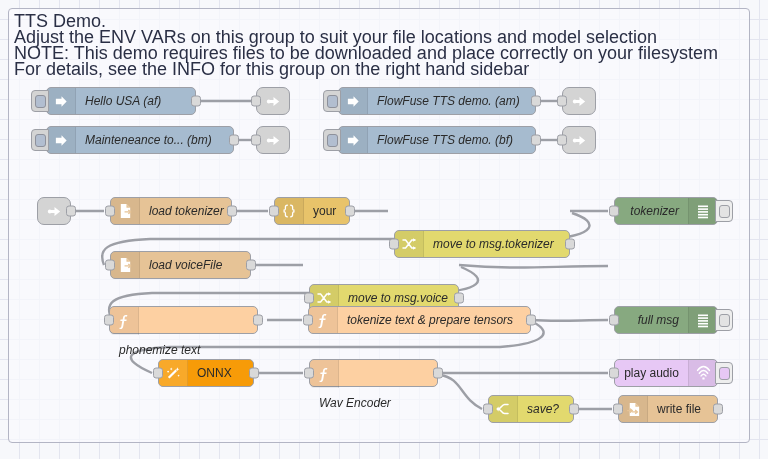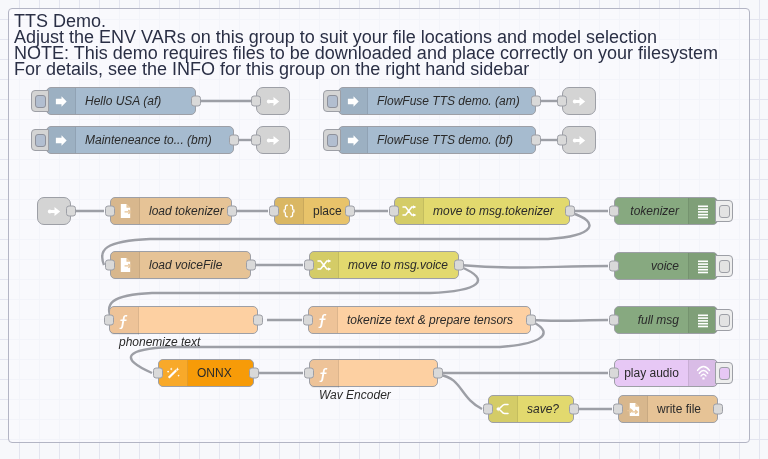--- a/index.html
+++ b/index.html
@@ -90,21 +90,21 @@
   }
   .node .icon-box.right {
     border-right: none;
     border-left: 1px solid rgba(0,0,0,0.08);
     border-radius: 0 4px 4px 0;
   }
   .node .label {
     flex: 1 1 auto;
     display: flex;
     align-items: center;
-    padding: 0 9px;
+    padding: 8px 9px;
     font-style: italic;
     white-space: nowrap;
   }
   .node .label.center { justify-content: center; }
   .node .label.right  { justify-content: flex-end; }
   .node .label.plain  { font-style: normal; }
 
   
   .port {
     position: absolute;
@@ -118,21 +118,21 @@
     transform: translateY(-50%);
   }
   .port.in  { left: -6px; }
   .port.out { right: -6px; }
 
   
   .n-inject   { background: #a6bbcf; }
   .n-file-in  { background: #e6c396; text-align: center; }
   .n-file-out { background: #e6c396; }
   .n-json     { background: #e8c36a; }
-  .n-change   { background: #e2d96e; }
+  .n-change   { background: #e2d96e; margin-top: 33px; }
   .n-switch   { background: #e2d96e; }
   .n-debug    { background: #87a980; }
   .n-function { background: #fdd0a2; }
   .n-onnx     { background: #f79b08; }
   .n-audio    { background: #e7c8f5; }
 
   
   .inject-btn {
     position: absolute;
     left: -16px;
@@ -359,21 +359,21 @@
     <div class="port out"></div>
   </div>
 
   <div class="node n-json" style="left:274px; top:197px; width:76px;">
     <div class="icon-box">
       <svg class="gly" width="16" height="16" viewBox="0 0 16 16">
         <path d="M6.4 2.2c-1.6 0-2 .9-2 2.1v1.5c0 .9-.4 1.4-1.3 1.4v1.6c.9 0 1.3.5 1.3 1.4v1.5c0 1.2.4 2.1 2 2.1" stroke="#fff" stroke-width="1.3" fill="none" stroke-linecap="round"></path>
         <path d="M9.6 2.2c1.6 0 2 .9 2 2.1v1.5c0 .9.4 1.4 1.3 1.4v1.6c-.9 0-1.3.5-1.3 1.4v1.5c0 1.2-.4 2.1-2 2.1" stroke="#fff" stroke-width="1.3" fill="none" stroke-linecap="round"></path>
       </svg>
     </div>
-    <div class="label plain">place</div>
+    <div class="label plain">your</div>
     <div class="port in"></div>
     <div class="port out"></div>
   </div>
 
   <div class="node n-change" style="left:394px; top:197px; width:176px;">
     <div class="icon-box">
       <svg class="gly" width="16" height="16" viewBox="0 0 16 16">
         <path d="M2 4h2.6l6.2 8H14M2 12h2.6l6.2-8H14" stroke="#fff" stroke-width="1.5" fill="none" stroke-linecap="round"></path>
         <path d="M12 2.2 14.6 4 12 5.8z" fill="#fff"></path>
         <path d="M12 10.2 14.6 12 12 13.8z" fill="#fff"></path>
@@ -420,36 +420,20 @@
         <path d="M2 4h2.6l6.2 8H14M2 12h2.6l6.2-8H14" stroke="#fff" stroke-width="1.5" fill="none" stroke-linecap="round"></path>
         <path d="M12 2.2 14.6 4 12 5.8z" fill="#fff"></path>
         <path d="M12 10.2 14.6 12 12 13.8z" fill="#fff"></path>
       </svg>
     </div>
     <div class="label">move to msg.voice</div>
     <div class="port in"></div>
     <div class="port out"></div>
   </div>
 
-  <div class="node n-debug" style="left:614px; top:252px; width:104px;">
-    <div class="label right">voice</div>
-    <div class="icon-box right">
-      <svg class="gly" width="14" height="15" viewBox="0 0 14 15">
-        <rect x="2" y="1.5" width="10" height="1.6" fill="#fff"></rect>
-        <rect x="2" y="4.3" width="10" height="1.6" fill="#fff"></rect>
-        <rect x="2" y="7.1" width="10" height="1.6" fill="#fff"></rect>
-        <rect x="2" y="9.9" width="10" height="1.6" fill="#fff"></rect>
-        <rect x="2" y="12.7" width="10" height="1.6" fill="#fff"></rect>
-      </svg>
-    </div>
-    <div class="debug-btn">
-        <i></i>
-      </div>
-    <div class="port in"></div>
-  </div>
 
   <div class="node n-function" style="left:109px; top:306px; width:149px;flex-direction:column;">
     <div class="icon-box">
       <svg class="gly" width="13" height="16" viewBox="0 0 13 16">
         <path d="M9.4 2.3c-2.6-.9-4 .3-4.4 2.4L4.6 6.4H2.6l-.3 1.7h2l-1 5.5c-.2 1.2-.7 1.3-1.5.9l-.4 1.4c2.2.8 3.4-.3 3.8-2.3l1-5.5h2.2l.3-1.7H6.5l.2-1.4c.2-1.2.8-1.7 2.2-1.2z" fill="#fff"></path>
       </svg>
     </div>
     <div class="label">phonemize text</div>
     <div class="port in"></div>
     <div class="port out"></div>

